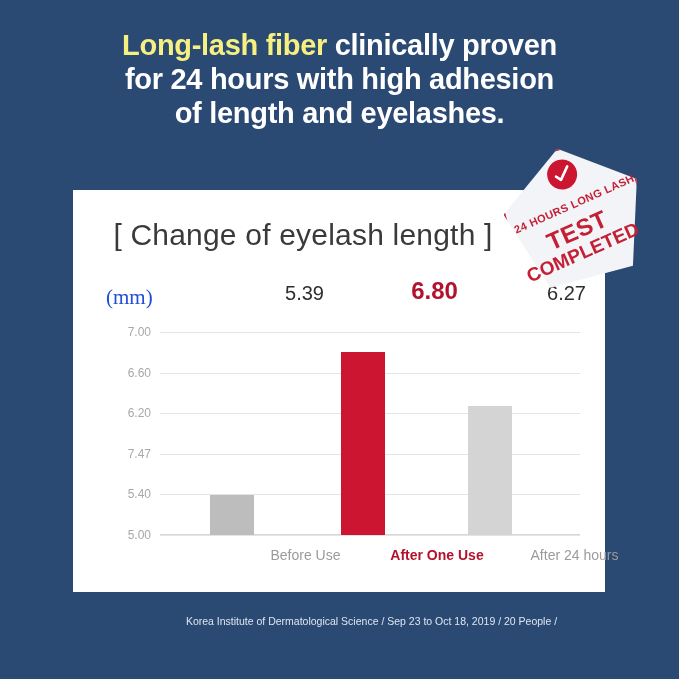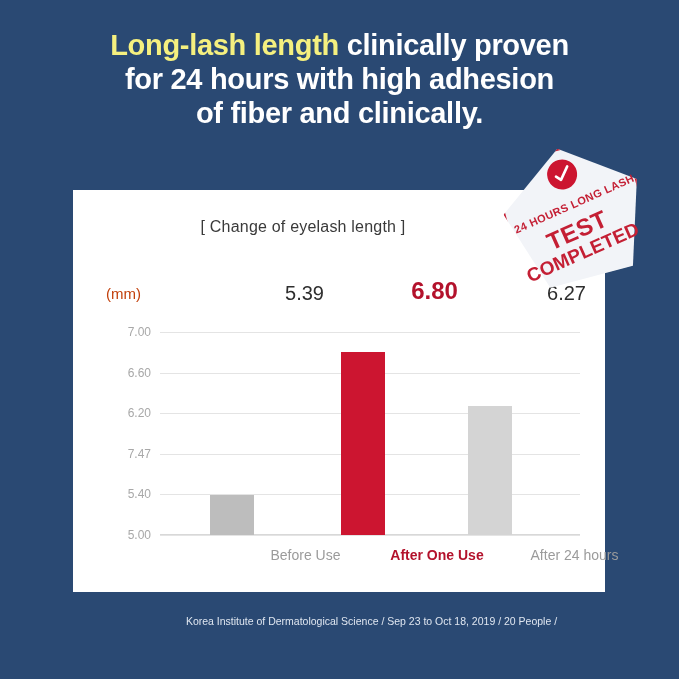--- a/index.html
+++ b/index.html
@@ -46,21 +46,21 @@
     height: 402px;
     background: #ffffff;
   }
 
   .panel-title {
     position: absolute;
     left: 0;
     top: 28px;
     width: 460px;
     text-align: center;
-    font-size: 16px;
+    font-size: 30px;
     color: #3a3a3a;
     letter-spacing: 0.2px;
     white-space: nowrap;
   }
 
   
   .value-row {
     position: absolute;
     left: 0;
     top: 92px;
@@ -80,22 +80,23 @@
     font-size: 24px; font-weight: bold; color: #b3122c;
     top: -5px;
   }
   .value-lbl.v2 { left: 421px; width: 145px; }
 
   
   .unit-label {
     position: absolute;
     left: 33px;
     top: 95px;
-    font-size: 15px;
-    color: #c2410c;
+    font-size: 21px;
+    color: #1d4ed8;
+    font-family: Liberation Serif, serif;
   }
   .plot {
     position: absolute;
     left: 87px;
     top: 142px;
     width: 420px;
     height: 203px;
   }
   .gridline {
     position: absolute;
@@ -232,23 +233,23 @@
     padding-left: 32px;
   }
   .footnote span { display: block; white-space: nowrap; }
 </style>
 </head>
 <body>
 
 <div id="poster">
 
   <div class="headline">
-    <span class="hl-line"><span class="hl-accent">Long-lash length</span><span> clinically proven</span></span>
+    <span class="hl-line"><span class="hl-accent">Long-lash fiber</span><span> clinically proven</span></span>
     <span class="hl-line">for 24 hours with high adhesion</span>
-    <span class="hl-line">of fiber and clinically.</span>
+    <span class="hl-line">of length and eyelashes.</span>
   </div>
 
   <div class="panel">
 
     <div class="panel-title">[ Change of eyelash length ]</div>
 
     <div class="value-row">
       <div class="value-lbl v0">5.39</div>
       <div class="value-lbl v1">6.80</div>
       <div class="value-lbl v2">6.27</div>

